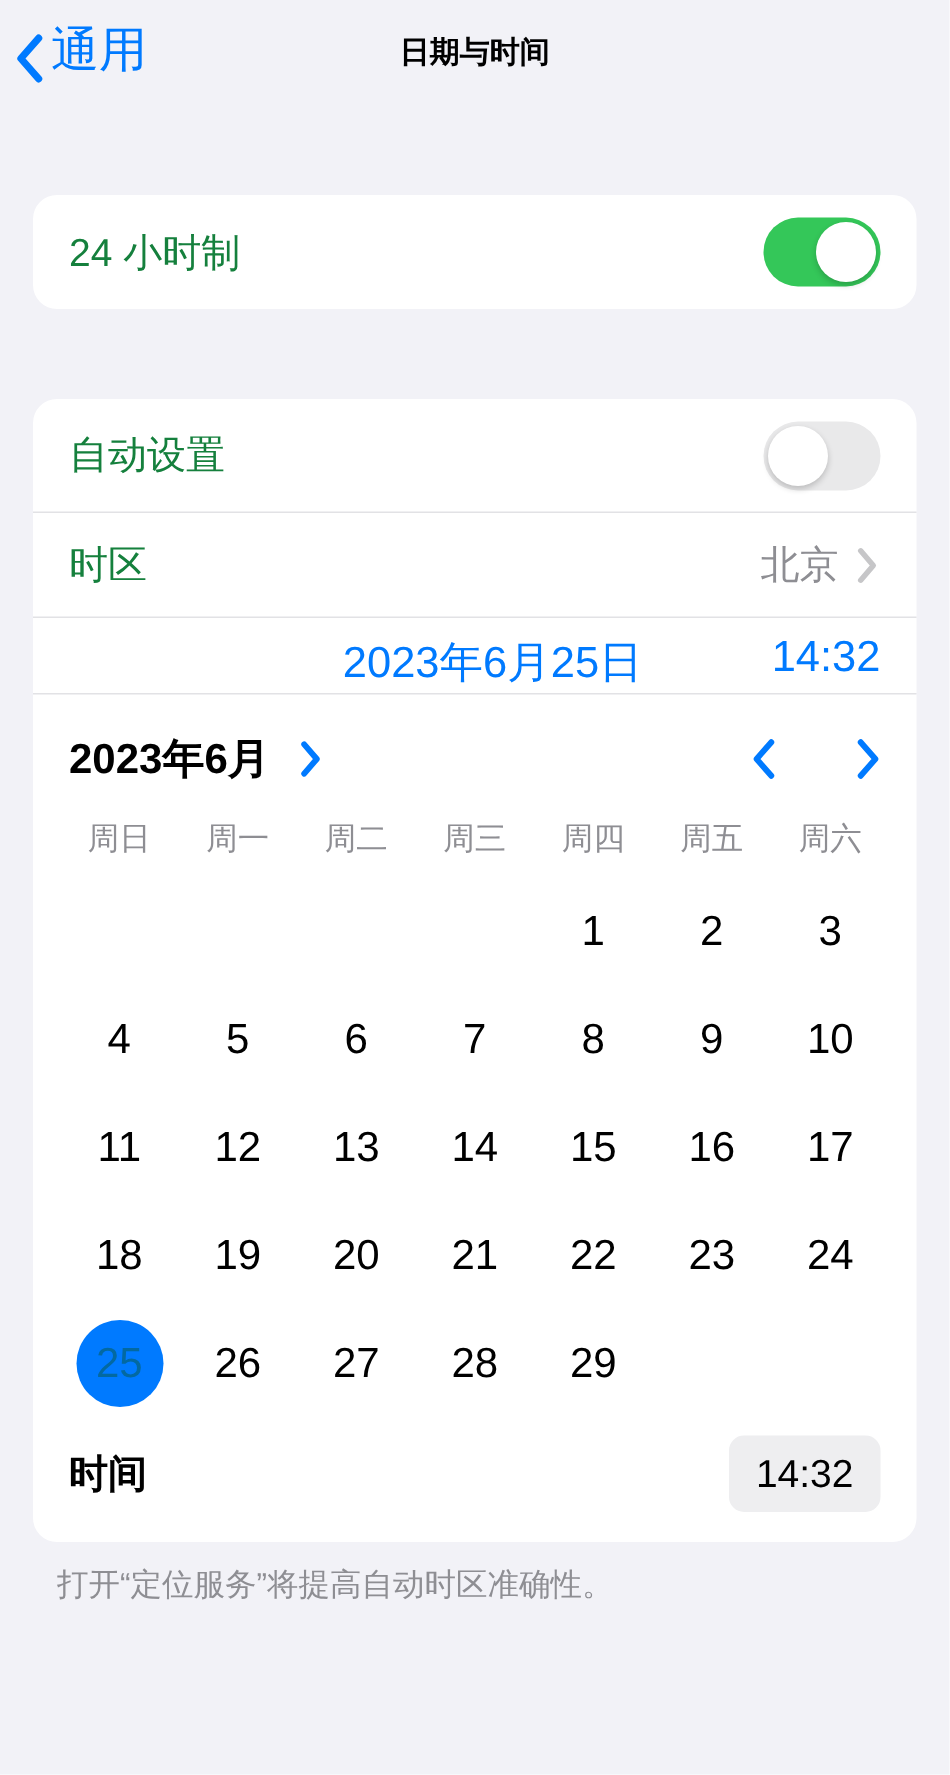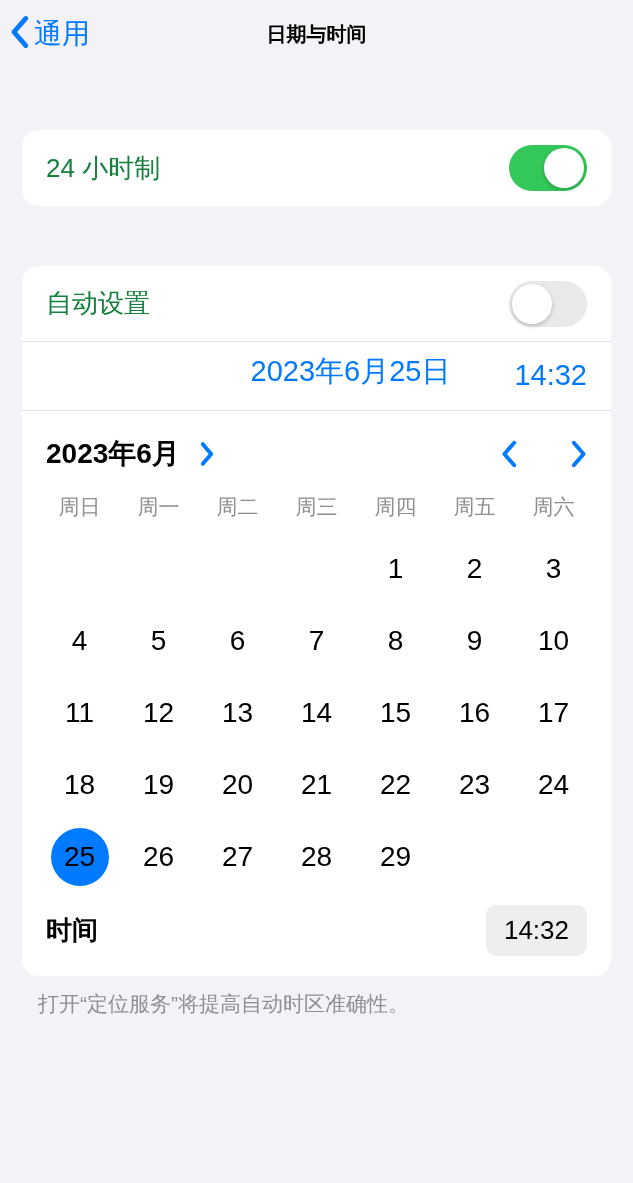--- a/index.html
+++ b/index.html
@@ -11,23 +11,23 @@
       overflow: hidden;
     }
     .nav {
       display: flex;
       align-items: center;
       height: 68px;
       position: relative;
     }
     .back {
       display: flex;
-      align-items: flex-start;
+      align-items: flex-end;
       color: #007aff;
-      font-size: 28px;
+      font-size: 32px;
       padding-left: 8px;
       cursor: pointer;
     }
     .back svg { width: 22px; height: 34px; margin-right: 4px; }
     .title {
       position: absolute;
       left: 50%;
       transform: translateX(-50%);
       font-size: 20px;
       font-weight: 600;
@@ -67,23 +67,23 @@
       background: #fff;
       border-radius: 50%;
       top: 3px;
       box-shadow: 0 2px 4px rgba(0,0,0,0.2);
     }
     .toggle.on .thumb { right: 3px; }
     .toggle.off .thumb { left: 3px; }
     .dt-row {
       display: flex;
       justify-content: flex-end;
-      align-items: flex-end;
-      padding: 10px 24px 18px 24px;
-      gap: 64px;
+      align-items: flex-start;
+      padding: 10px 24px 0 24px;
+      gap: 86px;
       font-size: 29px;
       color: #007aff;
       border-bottom: 1px solid #e2e2e5;
     }
     .month-row {
       display: flex;
       align-items: center;
       justify-content: space-between;
       padding: 24px 24px 10px 24px;
     }
@@ -121,21 +121,21 @@
       position: relative;
     }
     .day.sel .bubble {
       position: absolute;
       width: 58px;
       height: 58px;
       background: #007aff;
       border-radius: 50%;
     }
     .day .num { position: relative; z-index: 1; }
-    .day.sel .num { color: #000000; font-weight: 500; }
+    .day.sel .num { color: #0369a1; font-weight: 500; }
     .time-row {
       display: flex;
       justify-content: space-between;
       align-items: center;
       padding: 0 24px 20px 24px;
       font-size: 26px;
       font-weight: 600;
     }
     .time-chip {
       background: #eeeef0;
@@ -173,20 +173,31 @@
 </div>
 
 <div class="section second">
   <div class="row bordered">
     <span class="label">自动设置</span>
     <div class="toggle off">
         <div class="thumb"></div>
       </div>
   </div>
 
+  <div class="row bordered narrow">
+    <span class="label">时区</span>
+    <div class="right-group">
+      <span class="muted">北京</span>
+      <span class="chev">
+          <svg viewBox="0 0 12 20">
+            <path d="M3 3 L9 10 L3 17" stroke="#c6c6c8" stroke-width="2.6" fill="none" stroke-linecap="round" stroke-linejoin="round"></path>
+          </svg>
+        </span>
+    </div>
+  </div>
 
   <div class="dt-row">
     <span>2023年6月25日</span>
     <span>14:32</span>
   </div>
 
   <div class="month-row">
     <div class="month-btn">
       <span>2023年6月</span>
       <span class="chev">

